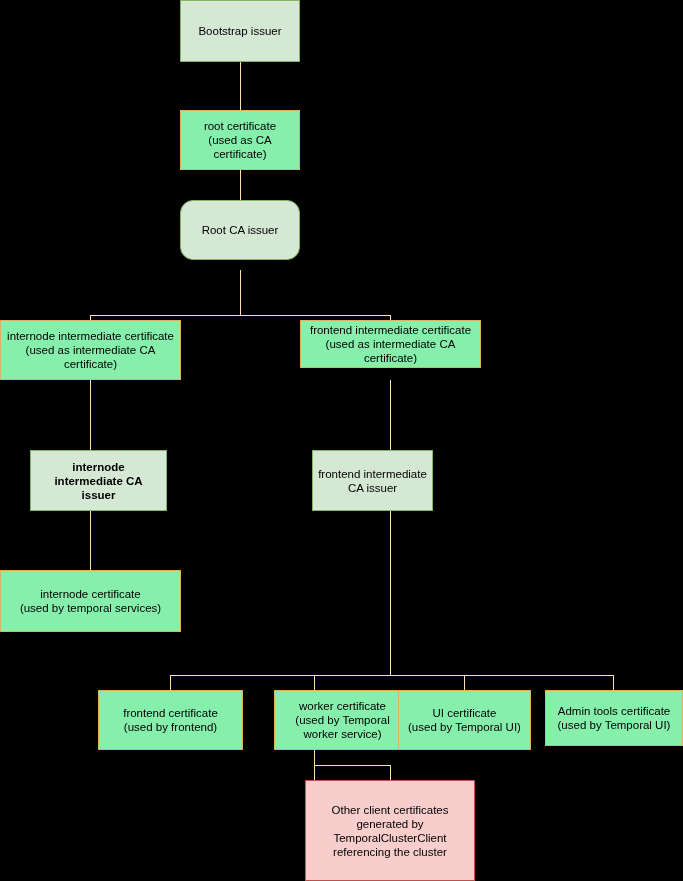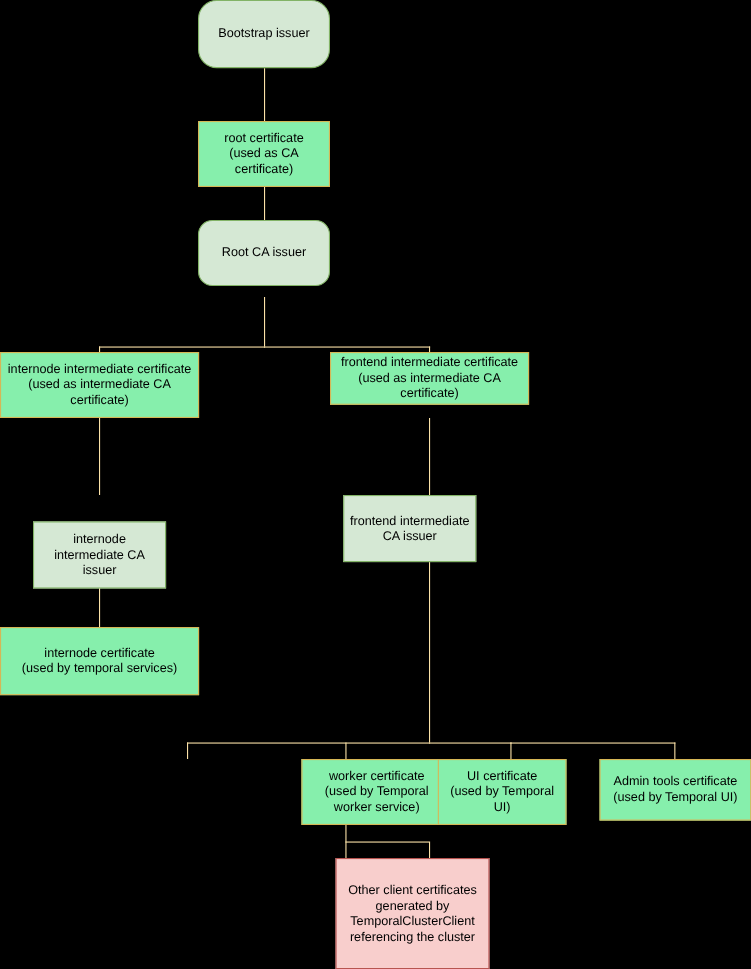--- a/index.html
+++ b/index.html
@@ -67,42 +67,44 @@
     <div class="edge edge-h" style="left: 170px; top: 675px; width: 221px; height: 1px; background: rgb(251, 226, 168);"></div>
     <div class="edge edge-v" style="left: 170px; top: 675px; width: 1px; height: 15px; background: rgb(251, 226, 168);"></div>
     <div class="edge edge-v" style="left: 314px; top: 675px; width: 1px; height: 15px; background: rgb(251, 226, 168);"></div>
     <div class="edge edge-h" style="left: 390px; top: 675px; width: 75px; height: 1px; background: rgb(251, 226, 168);"></div>
     <div class="edge edge-v" style="left: 464px; top: 675px; width: 1px; height: 15px; background: rgb(251, 226, 168);"></div>
     <div class="edge edge-h" style="left: 464px; top: 675px; width: 150px; height: 1px; background: rgb(251, 226, 168);"></div>
     <div class="edge edge-v" style="left: 613px; top: 675px; width: 1px; height: 15px; background: rgb(251, 226, 168);"></div>
     <div class="edge edge-v" style="left: 314px; top: 750px; width: 1px; height: 30px; background: rgb(251, 226, 168);"></div>
     <div class="edge edge-h" style="left: 314px; top: 765px; width: 76px; height: 1px; background: rgb(251, 226, 168);"></div>
     <div class="edge edge-v" style="left: 390px; top: 765px; width: 1px; height: 15px; background: rgb(251, 226, 168);"></div>
-    <div class="node issuer" style="left: 180px; top: 0px; width: 120px; height: 62px; border-radius: 17px;"><span>Bootstrap issuer</span></div>
+    <div class="node issuer" style="left: 180px; top: 0px; width: 120px; height: 62px;"><span>Bootstrap issuer</span></div>
     <div class="node cert" style="left: 180px; top: 110px; width: 120px; height: 60px;"><span>root certificate
 (used as CA
 certificate)</span></div>
     <div class="node issuer" style="left: 180px; top: 200px; width: 120px; height: 60px; border-radius: 13px;"><span>Root CA issuer</span></div>
     <div class="node cert" style="left: 0px; top: 320px; width: 181px; height: 60px;"><span>internode intermediate certificate
 (used as intermediate CA
 certificate)</span></div>
     <div class="node cert" style="left: 300px; top: 320px; width: 181px; height: 48px; justify-content: center;"><span>frontend intermediate certificate
 (used as intermediate CA
 certificate)</span></div>
-    <div class="node issuer" style="left: 30px; top: 474px; width: 121px; height: 61px;"><span>internode
+    <div class="node issuer" style="left: 30px; top: 450px; width: 137px; height: 61px; font-weight: bold;"><span>internode
 intermediate CA
 issuer</span></div>
     <div class="node issuer" style="left: 312px; top: 450px; width: 121px; height: 61px;"><span>frontend intermediate
 CA issuer</span></div>
     <div class="node cert" style="left: 0px; top: 570px; width: 181px; height: 62px;"><span>internode certificate
 (used by temporal services)</span></div>
+    <div class="node cert" style="left: 98px; top: 690px; width: 145px; height: 60px;"><span>frontend certificate
+(used by frontend)</span></div>
     <div class="node cert" style="left: 246px; top: 690px; width: 137px; height: 60px; margin-left: 28px;"><span>worker certificate
 (used by Temporal
 worker service)</span></div>
-    <div class="node cert" style="left: 398px; top: 690px; width: 117px; height: 60px;"><span>UI certificate
+    <div class="node cert" style="left: 398px; top: 690px; width: 133px; height: 60px;"><span>UI certificate
 (used by Temporal UI)</span></div>
     <div class="node cert" style="left: 545px; top: 690px; width: 138px; height: 56px;"><span>Admin tools certificate
 (used by Temporal UI)</span></div>
-    <div class="node other" style="left: 305px; top: 780px; width: 140px; height: 101px;"><span>Other client certificates
+    <div class="node other" style="left: 305px; top: 780px; width: 170px; height: 101px;"><span>Other client certificates
 generated by
 TemporalClusterClient
 referencing the cluster</span></div>
   </div>
 
 </body></html>

